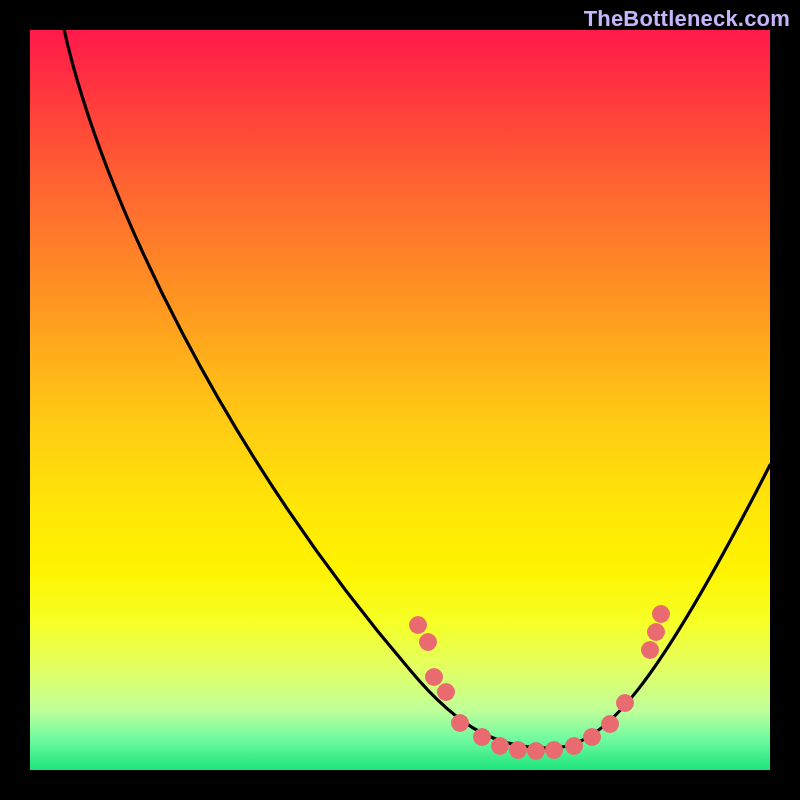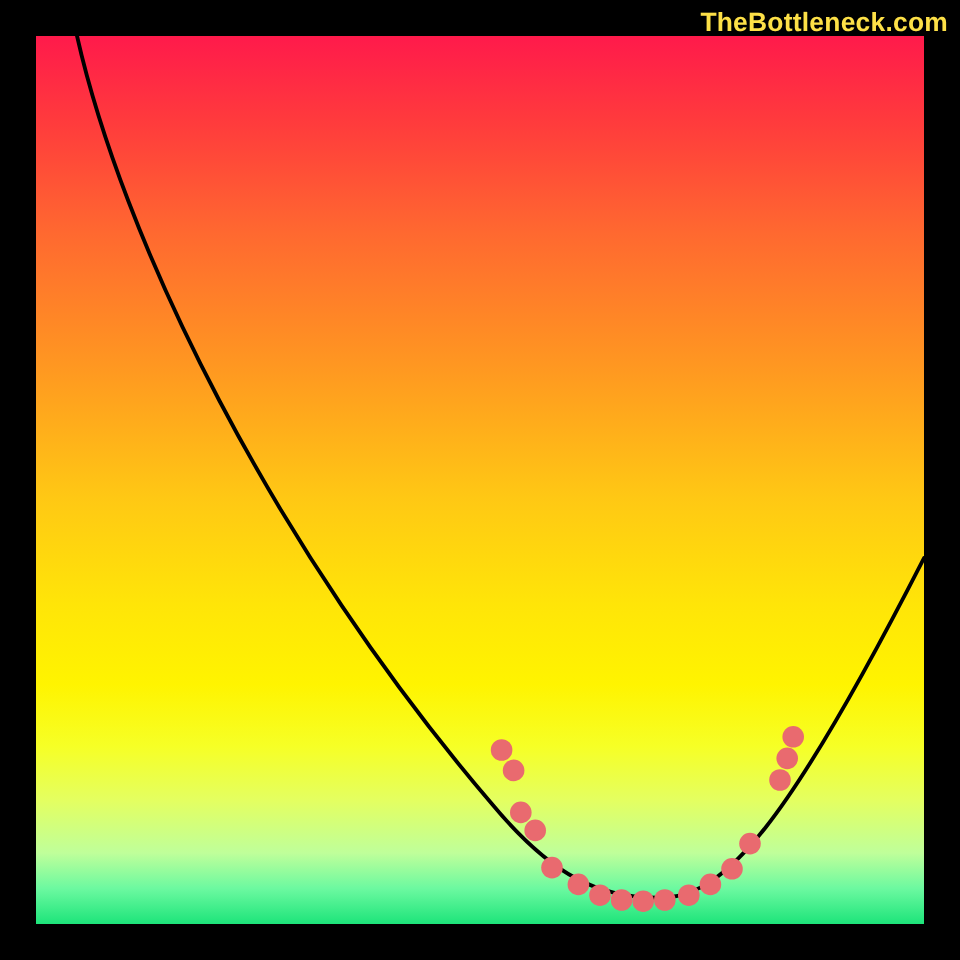--- a/index.html
+++ b/index.html
@@ -31,21 +31,21 @@
       #1de47a 100%
     );
   }
   .watermark {
     position: absolute;
     top: 6px;
     right: 10px;
     font-family: Arial, Helvetica, sans-serif;
     font-size: 22px;
     font-weight: 600;
-    color: #fde047;
+    color: #c4b5fd;
     letter-spacing: 0.2px;
   }
   svg {
     position: absolute;
     left: 0;
     top: 0;
   }
 </style>
 </head>
 <body>

